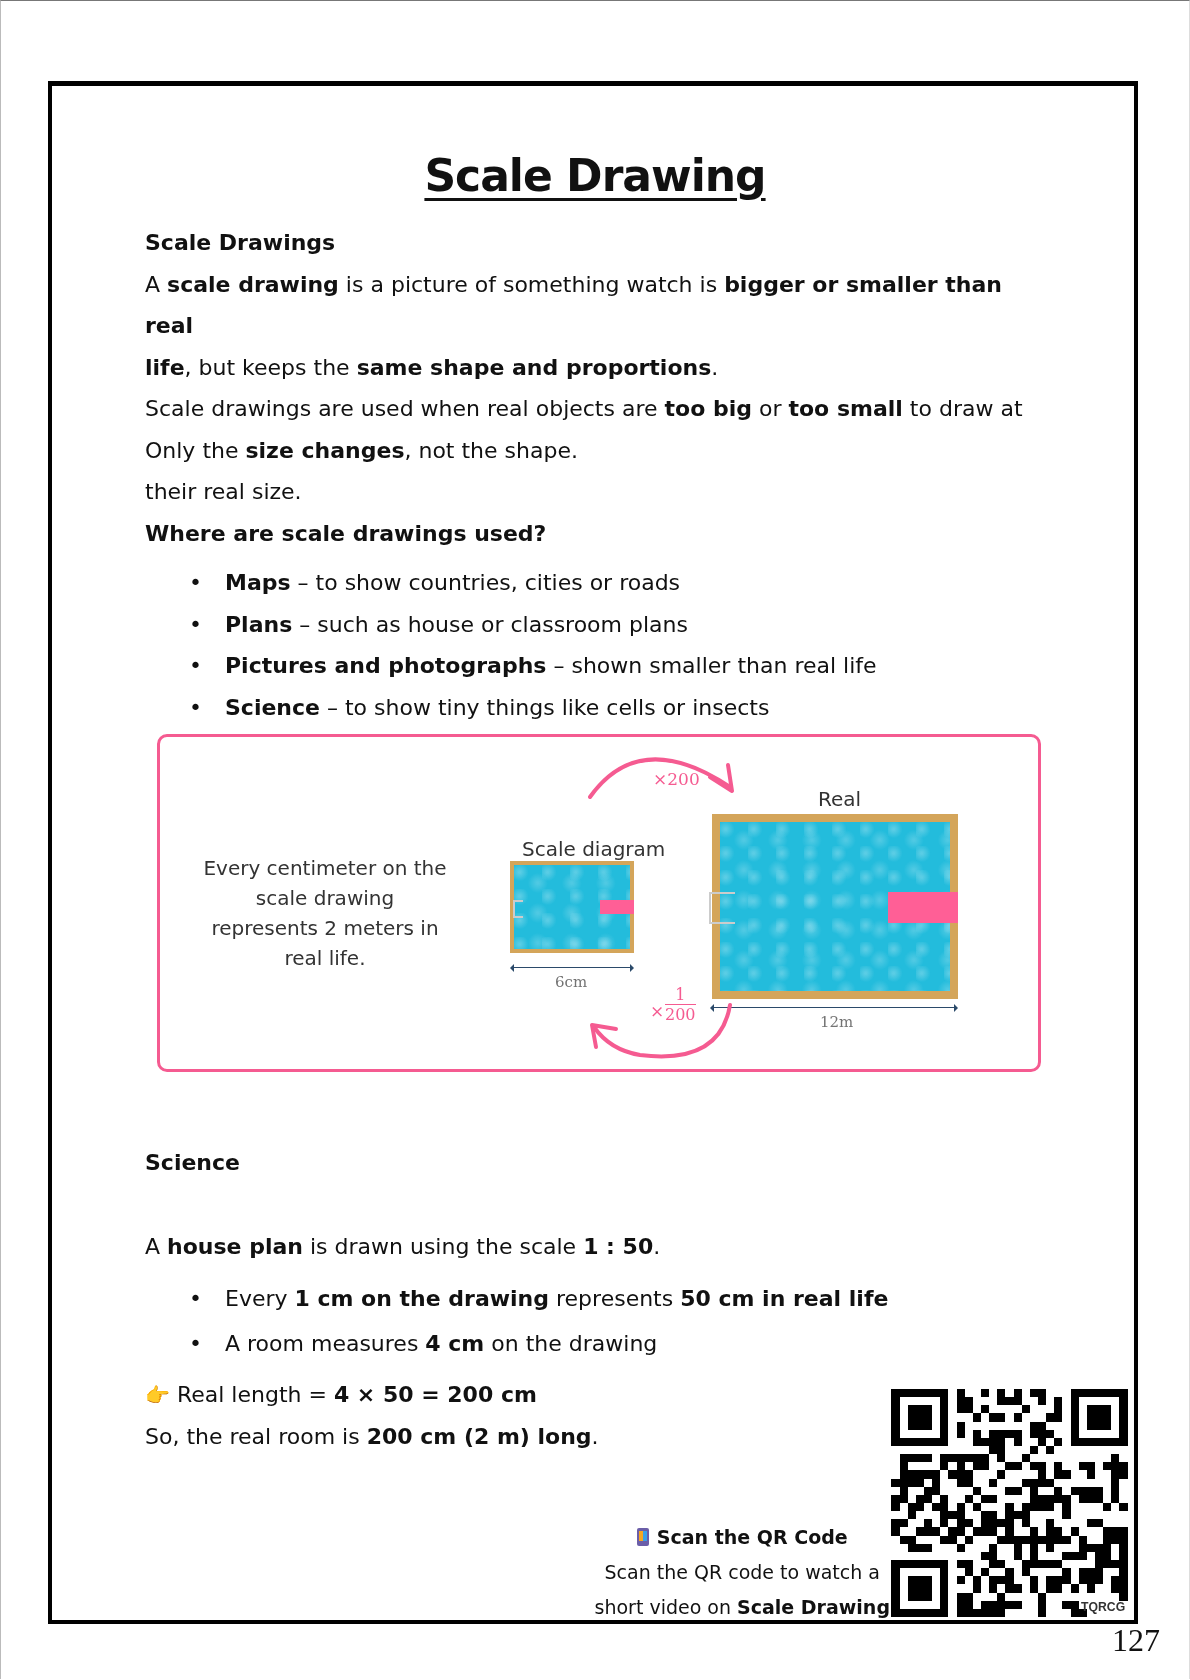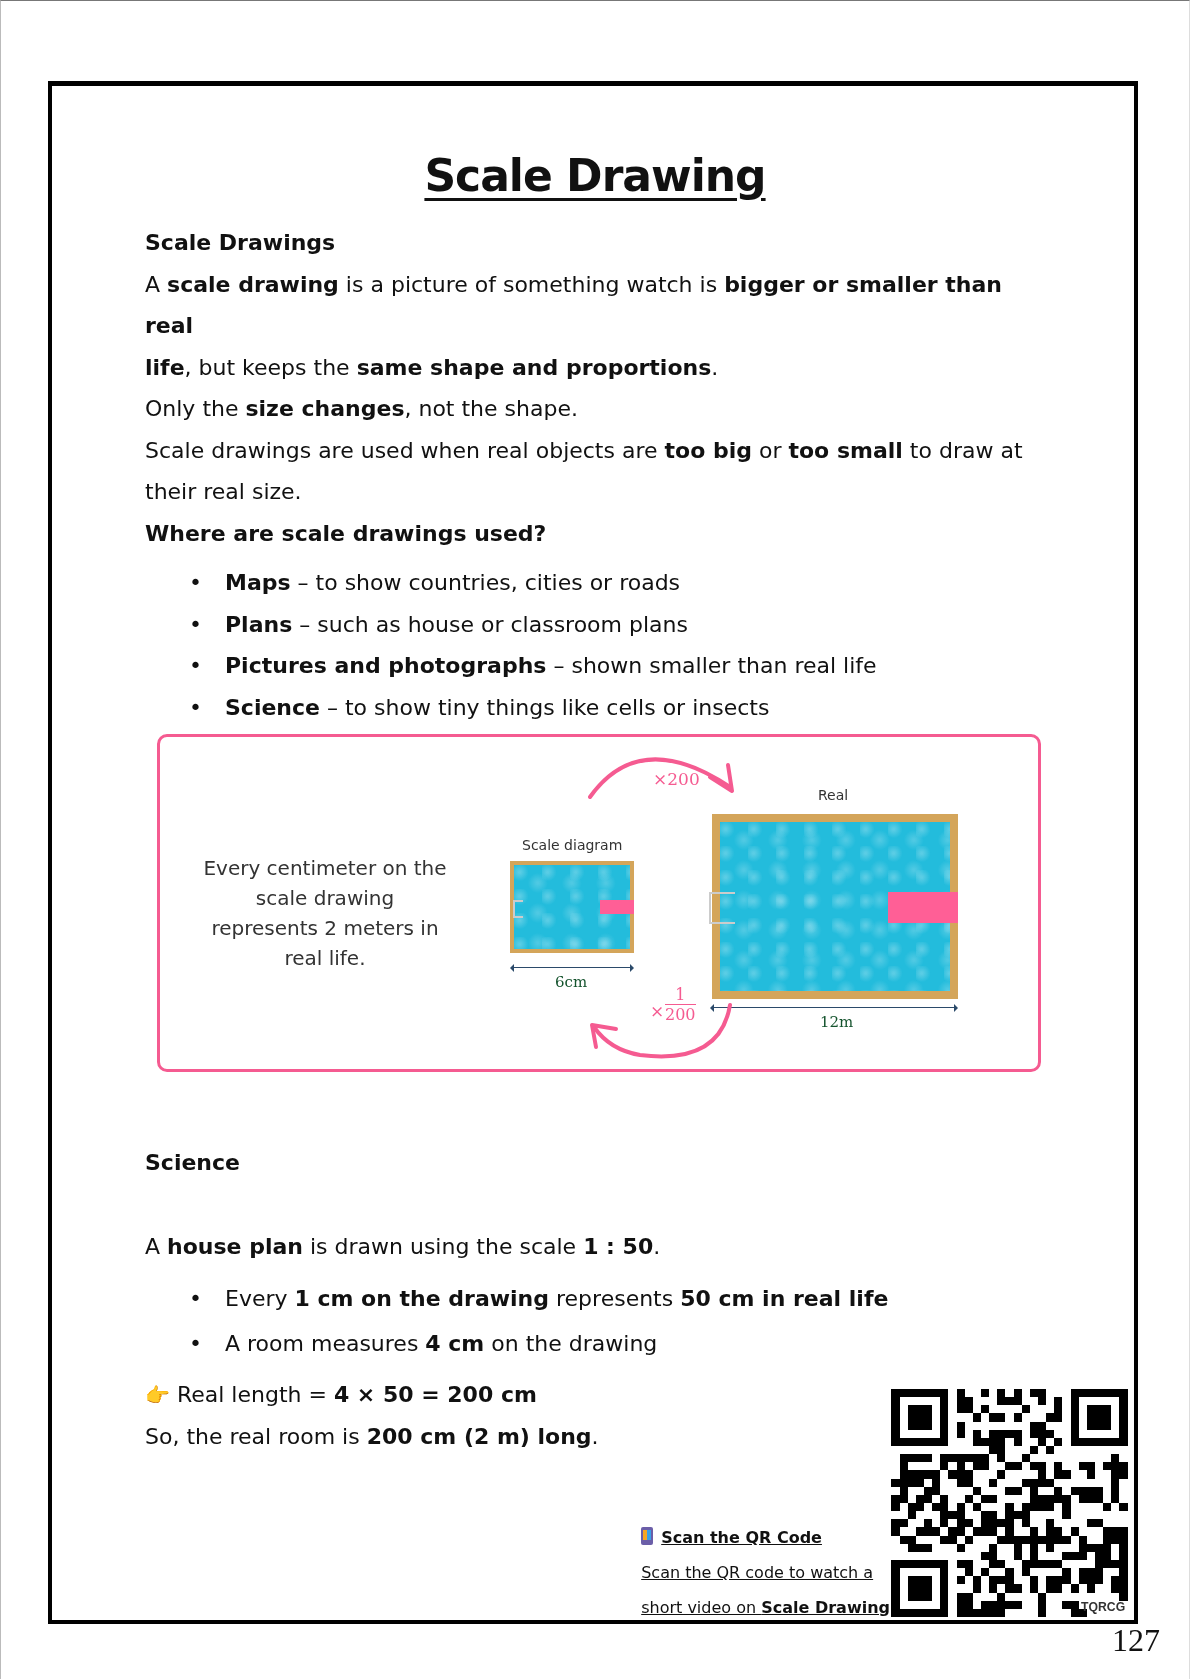--- a/index.html
+++ b/index.html
@@ -26,39 +26,39 @@
   b { font-weight: bold; }
   ul.bullets { margin: 8px; padding: 0; list-style: none; }
   ul.bullets li { position: relative; padding-left: 72px; }
   ul.bullets li::before { content: "\2022"; position: absolute; left: 36px; }
   .figure {
     position: absolute; left: 157px; top: 734px; width: 884px; height: 338px;
     border: 3px solid #f55b91; border-radius: 10px; box-sizing: border-box;
   }
   .fig-caption { position: absolute; left: 40px; top: 116px; width: 250px; text-align: center;
     font-size: 20px; line-height: 30px; color: #333; }
-  .fig-label { position: absolute; font-size: 14px; color: #333; }
+  .fig-label { position: absolute; font-size: 20px; color: #333; }
   .pool { position: absolute; background: #d4a55a; box-sizing: border-box; }
   .pool .water { position: absolute; background: #23bcdc;
     background-image:
       radial-gradient(circle at 20% 30%, rgba(255,255,255,.25) 1px, transparent 9px),
       radial-gradient(circle at 70% 60%, rgba(255,255,255,.2) 1px, transparent 10px);
     background-size: 28px 24px, 34px 30px; }
   .pool .board { position: absolute; background: #ff5f96; }
   .pool .ladder { position: absolute; border: 2px solid #ccc; border-right: none; }
   .dim { position: absolute; height: 0; border-top: 1px solid #2b4a6a; }
   .dim::before, .dim::after { content: ""; position: absolute; top: -4px; border: 4px solid transparent; }
   .dim::before { left: -2px; border-right-color: #2b4a6a; border-left: none; }
   .dim::after { right: -2px; border-left-color: #2b4a6a; border-right: none; }
-  .dim-label { position: absolute; font-family: "DejaVu Serif", serif; font-size: 15px; color: #14532d; }
+  .dim-label { position: absolute; font-family: "DejaVu Serif", serif; font-size: 15px; color: #737373; }
   .op { position: absolute; font-family: "DejaVu Serif", serif; color: #f55b91; font-size: 17px; }
   .frac { position: absolute; font-family: "DejaVu Serif", serif; color: #f55b91; font-size: 16px; text-align: center; }
   .frac .num { display: block; border-bottom: 1px solid #f55b91; padding: 0 4px; }
   .example { position: absolute; left: 145px; top: 1142px; font-size: 22px; line-height: 42px; }
-  .qr-text { position: absolute; right: 300px; top: 1520px; text-align: left; font-size: 16px; line-height: 35px; text-decoration: underline; }
+  .qr-text { position: absolute; right: 300px; top: 1520px; text-align: center; font-size: 19px; line-height: 35px; }
   .qr-phone { display: inline-block; width: 12px; height: 18px; background: #6b5ea8; border-radius: 2px;
     vertical-align: -2px; margin-right: 8px; position: relative; }
   .qr-phone::after { content: ""; position: absolute; left: 2px; top: 3px; width: 8px; height: 10px;
     background: linear-gradient(90deg,#f6a623 50%,#3aa0e8 50%); }
   .qr { position: absolute; left: 891px; top: 1389px; width: 237px; height: 228px; }
   .page-num { position: absolute; left: 1112px; top: 1622px; font-family: Liberation Serif, serif;
     font-size: 32px; color: #111; }
 </style>
 </head>
 <body>
@@ -66,22 +66,22 @@
 <div class="page-edge"></div>
 <div class="frame"></div>
 
 <h1 class="title" style="margin:0"><span>Scale Drawing</span></h1>
 
 <div class="body-text" style="top:222px; width:880px;">
   <p><b>Scale Drawings</b></p>
   <div>
       <p><span>A </span><b>scale drawing</b><span> is a picture of something watch is </span><b>bigger or smaller than real</b></p>
       <p><b>life</b><span>, but keeps the </span><b>same shape and proportions</b><span>.</span></p>
+      <p><span>Scale drawings are used when real objects are </span><b>too big</b><span> or </span><b>too small</b><span> to draw at</span></p>
       <p><span>Only the </span><b>size changes</b><span>, not the shape.</span></p>
-      <p><span>Scale drawings are used when real objects are </span><b>too big</b><span> or </span><b>too small</b><span> to draw at</span></p>
       <p><span>their real size.</span></p>
     </div>
   <p><b>Where are scale drawings used?</b></p>
   <ul class="bullets">
     <li><b>Maps</b><span> – to show countries, cities or roads</span></li>
     <li><b>Plans</b><span> – such as house or classroom plans</span></li>
     <li><b>Pictures and photographs</b><span> – shown smaller than real life</span></li>
     <li><b>Science</b><span> – to show tiny things like cells or insects</span></li>
   </ul>
 </div>

